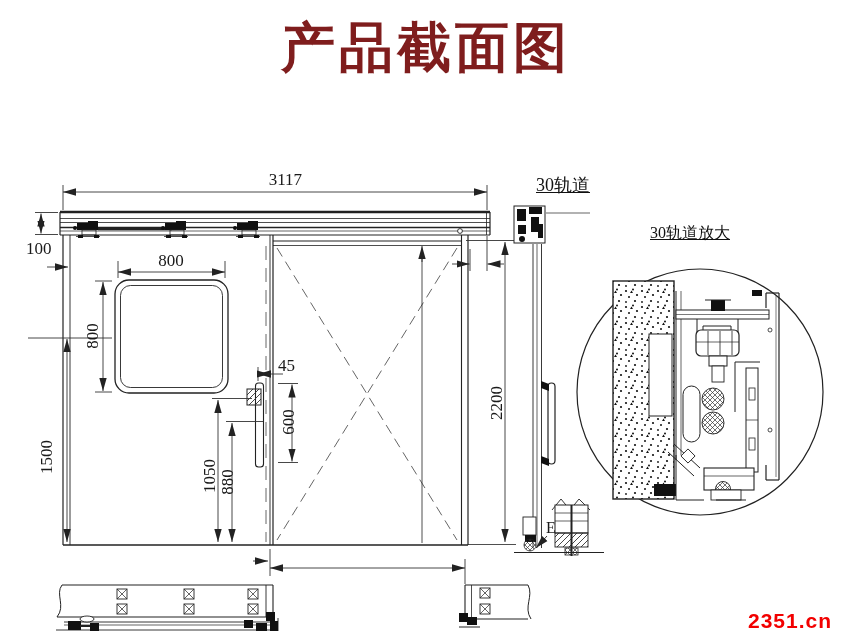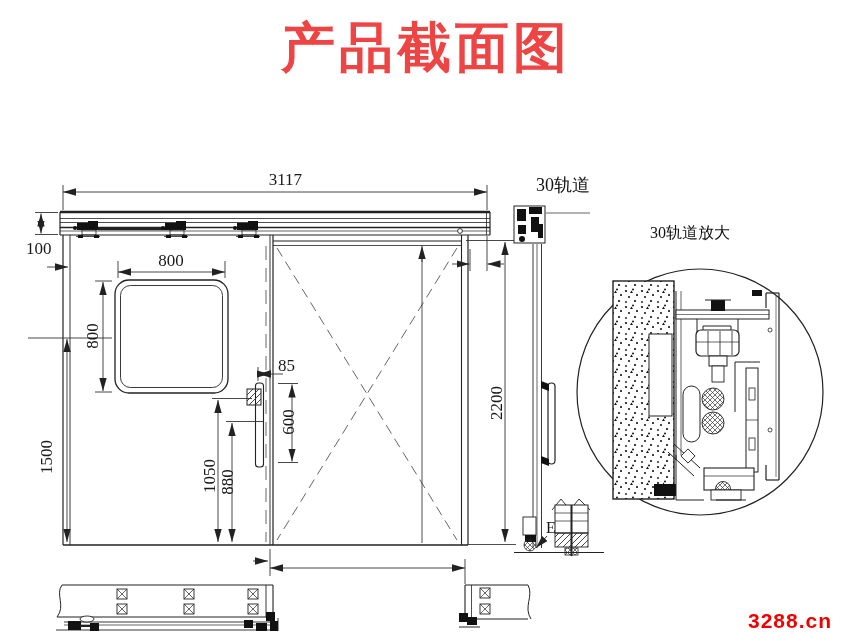--- a/index.html
+++ b/index.html
@@ -6,22 +6,22 @@
   body{width:852px;height:643px;overflow:hidden;position:relative;
        font-family:"Liberation Serif",serif;color:#1a1a1a;}
   .canvas{position:absolute;inset:0;width:852px;height:643px;}
   svg.linework{position:absolute;left:0;top:0;}
   .lbl{position:absolute;white-space:nowrap;line-height:1;
        font-family:"Liberation Serif",serif;font-size:17px;color:#1a1a1a;}
   .ctr{text-align:center;}
   .rot{transform:rotate(-90deg);transform-origin:center center;height:18px;}
   .title{position:absolute;left:0;top:12px;width:100%;text-align:center;
          font-family:"Liberation Sans",sans-serif;font-weight:900;
-         font-size:54px;letter-spacing:4px;color:#ef4444;}
-  .cjk{font-size:18px;color:#111;}
+         font-size:54px;letter-spacing:4px;color:#7f1d1d;}
+  .cjk{font-size:18px;color:#111;text-decoration:underline;}
   .watermark{position:absolute;left:748px;top:609px;
              font-family:"Liberation Sans",sans-serif;font-weight:bold;
              font-size:21px;color:#f20000;letter-spacing:1px;}
 </style>
 </head>
 <body>
 
 <div class="canvas">
 
   <svg class="linework" width="852" height="643" viewBox="0 0 852 643">
@@ -297,30 +297,30 @@
   <div class="lbl ctr" style="left:222px;top:171px;width:80px;text-align:right;">3117</div>
 
   <div class="lbl cjk" style="left:536px;top:176px;">30轨道</div>
 
   <div class="lbl" style="left:26px;top:240px;width:40px;">100</div>
 
   <div class="lbl ctr" style="left:141px;top:252px;width:60px;">800</div>
 
   <div class="lbl ctr rot" style="left:63px;top:327px;width:60px;">800</div>
 
-  <div class="lbl" style="left:278px;top:357px;">85</div>
+  <div class="lbl" style="left:278px;top:357px;">45</div>
 
   <div class="lbl ctr rot" style="left:259px;top:413px;width:60px;">600</div>
 
   <div class="lbl ctr rot" style="left:175px;top:467px;width:70px;">1050</div>
 
   <div class="lbl ctr rot" style="left:198px;top:473px;width:60px;">880</div>
 
   <div class="lbl ctr rot" style="left:12px;top:448px;width:70px;">1500</div>
 
   <div class="lbl ctr rot" style="left:462px;top:394px;width:70px;">2200</div>
 
   <div class="lbl cjk" style="left:650px;top:225px;font-size:16px;">30轨道放大</div>
 
   <div class="lbl" style="left:546px;top:520px;font-size:16px;">E</div>
 
-  <div class="watermark">3288.cn</div>
+  <div class="watermark">2351.cn</div>
 </div>
 
 </body></html>

